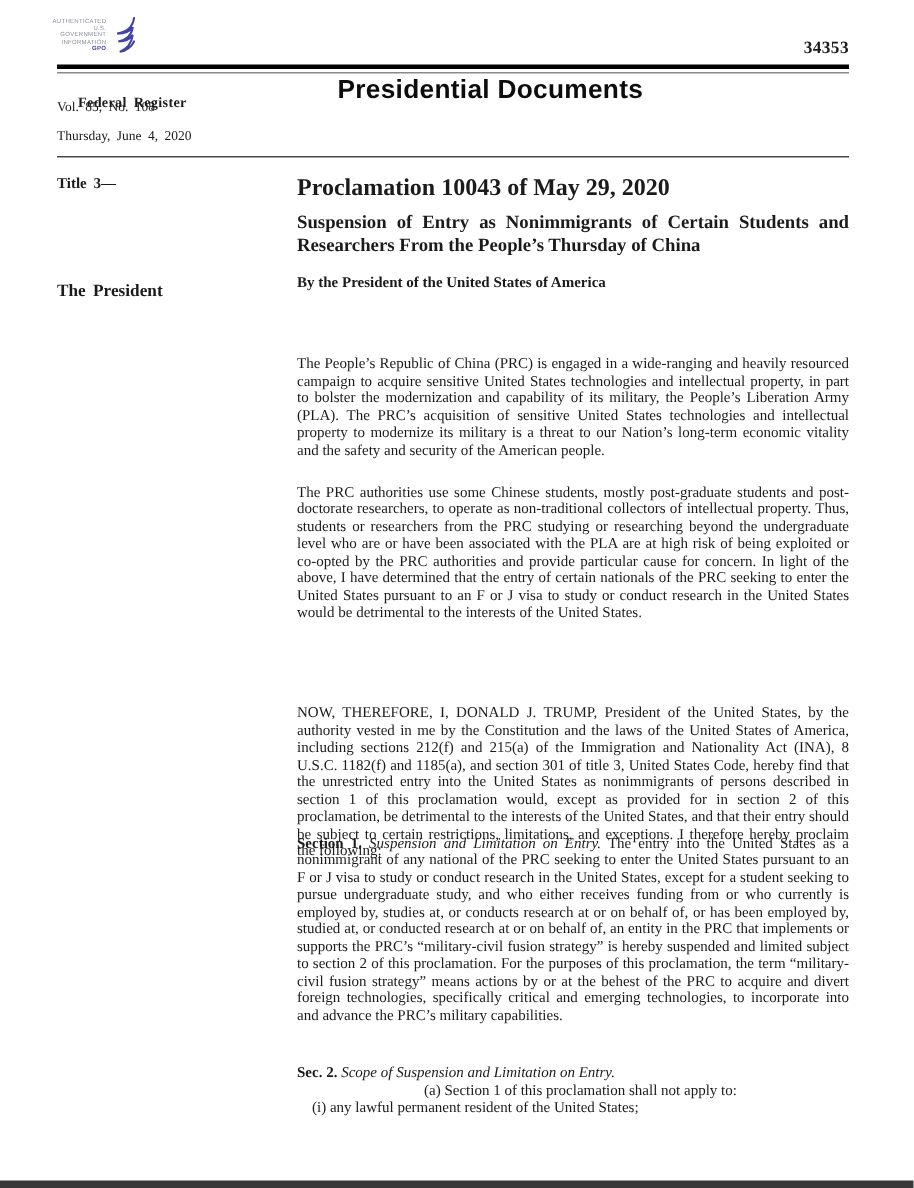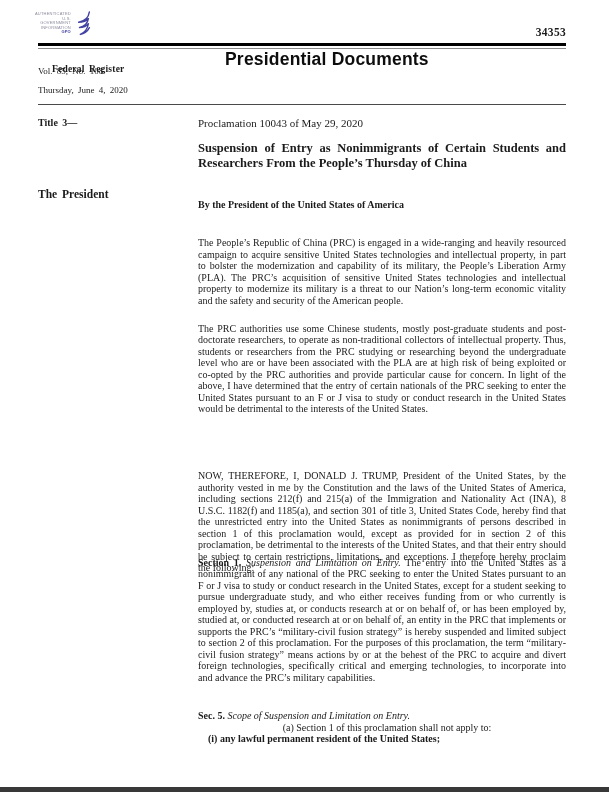--- a/index.html
+++ b/index.html
@@ -30,33 +30,33 @@
   .fr-date{position:absolute;left:38px;top:84.5px;font-size:9px;word-spacing:2px;text-align:center;}
 
   .pd-heading{position:absolute;left:211px;top:49px;font-family:"Liberation Sans",sans-serif;font-size:17.5px;font-weight:bold;color:#0d0d0d;letter-spacing:.2px;margin-left:14px;}
 
   
   .title3{position:absolute;left:38px;top:117px;font-size:10px;font-weight:bold;word-spacing:2px;}
   .president{position:absolute;left:38px;top:140px;font-size:11.5px;font-weight:bold;word-spacing:2px;margin-top:48px;}
 
   
   .col{position:absolute;left:198px;width:368px;}
-  .proc-line{top:117px;font-size:11px;font-weight:normal;}
+  .proc-line{top:117px;font-size:16px;font-weight:bold;}
   .doc-title{top:141px;font-size:12.5px;font-weight:bold;line-height:15.2px;text-align:justify;}
-  .byline{top:199px;font-size:10px;font-weight:bold;}
+  .byline{top:183px;font-size:10px;font-weight:bold;}
   .subheading{top:221px;font-size:10px;font-weight:bold;}
 
   .body-text{font-size:10px;line-height:11.55px;text-align:justify;}
   .p1{top:237px;}
   .p2{top:322.5px;}
   .p3{top:437px;margin-top:33px;}
   .sec1{top:556.5px;}
   .sec2{top:710px;text-align:left;}
   .item-a{top:721.5px;padding-left:10px;box-sizing:border-box;text-align:center;}
-  .item-i{top:733px;padding-left:10px;box-sizing:border-box;text-align:left;font-weight:bold;}
+  .item-i{top:733px;padding-left:10px;box-sizing:border-box;text-align:left;}
 
   .b{font-weight:bold;}
   .i{font-style:italic;}
 
   .bottom-bar{position:absolute;left:0;top:786.5px;width:609px;height:5.5px;background:#383838;}
 </style>
 </head>
 <body>
 
 <div class="page">
@@ -90,19 +90,19 @@
   <div class="col proc-line">Proclamation 10043 of May 29, 2020</div>
   <div class="col doc-title">Suspension of Entry as Nonimmigrants of Certain Students and Researchers From the People’s Thursday of China</div>
   <div class="col byline">By the President of the United States of America</div>
 
   <div class="col body-text p1">The People’s Republic of China (PRC) is engaged in a wide-ranging and heavily resourced campaign to acquire sensitive United States technologies and intellectual property, in part to bolster the modernization and capability of its military, the People’s Liberation Army (PLA). The PRC’s acquisition of sensitive United States technologies and intellectual property to modernize its military is a threat to our Nation’s long-term economic vitality and the safety and security of the American people.</div>
   <div class="col body-text p2">The PRC authorities use some Chinese students, mostly post-graduate students and post-doctorate researchers, to operate as non-traditional collectors of intellectual property. Thus, students or researchers from the PRC studying or researching beyond the undergraduate level who are or have been associated with the PLA are at high risk of being exploited or co-opted by the PRC authorities and provide particular cause for concern. In light of the above, I have determined that the entry of certain nationals of the PRC seeking to enter the United States pursuant to an F or J visa to study or conduct research in the United States would be detrimental to the interests of the United States.</div>
   <div class="col body-text p3">NOW, THEREFORE, I, DONALD J. TRUMP, President of the United States, by the authority vested in me by the Constitution and the laws of the United States of America, including sections 212(f) and 215(a) of the Immigration and Nationality Act (INA), 8 U.S.C. 1182(f) and 1185(a), and section 301 of title 3, United States Code, hereby find that the unrestricted entry into the United States as nonimmigrants of persons described in section 1 of this proclamation would, except as provided for in section 2 of this proclamation, be detrimental to the interests of the United States, and that their entry should be subject to certain restrictions, limitations, and exceptions. I therefore hereby proclaim the following:</div>
 
   <div class="col body-text sec1"><span class="b">Section 1.</span><span class="i"> Suspension and Limitation on Entry.</span><span> The entry into the United States as a nonimmigrant of any national of the PRC seeking to enter the United States pursuant to an F or J visa to study or conduct research in the United States, except for a student seeking to pursue undergraduate study, and who either receives funding from or who currently is employed by, studies at, or conducts research at or on behalf of, or has been employed by, studied at, or conducted research at or on behalf of, an entity in the PRC that implements or supports the PRC’s “military-civil fusion strategy” is hereby suspended and limited subject to section 2 of this proclamation. For the purposes of this proclamation, the term “military-civil fusion strategy” means actions by or at the behest of the PRC to acquire and divert foreign technologies, specifically critical and emerging technologies, to incorporate into and advance the PRC’s military capabilities.</span></div>
 
-  <div class="col body-text sec2"><span class="b">Sec. 5.</span><span class="i"> Scope of Suspension and Limitation on Entry.</span></div>
+  <div class="col body-text sec2"><span class="b">Sec. 2.</span><span class="i"> Scope of Suspension and Limitation on Entry.</span></div>
 
   <div class="col body-text item-a">(a) Section 1 of this proclamation shall not apply to:</div>
   <div class="col body-text item-i">(i) any lawful permanent resident of the United States;</div>
 
   <div class="bottom-bar"></div>
 </div>
 
 </body></html>

